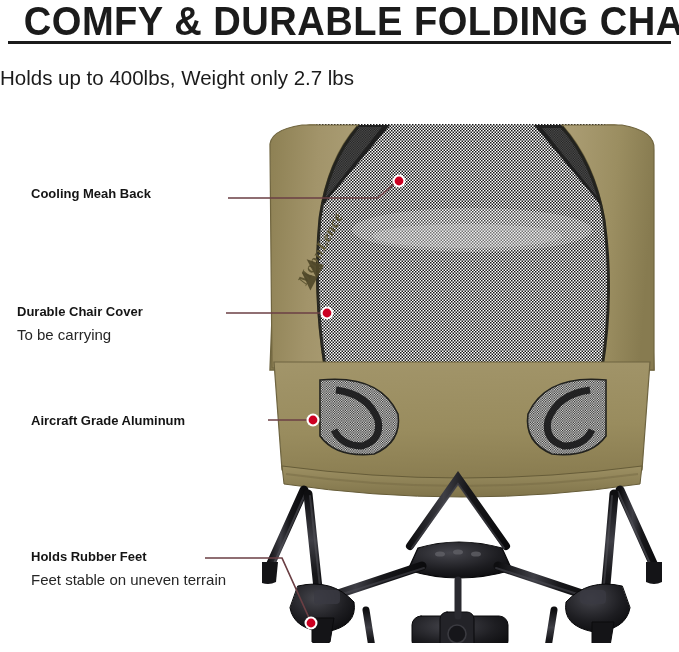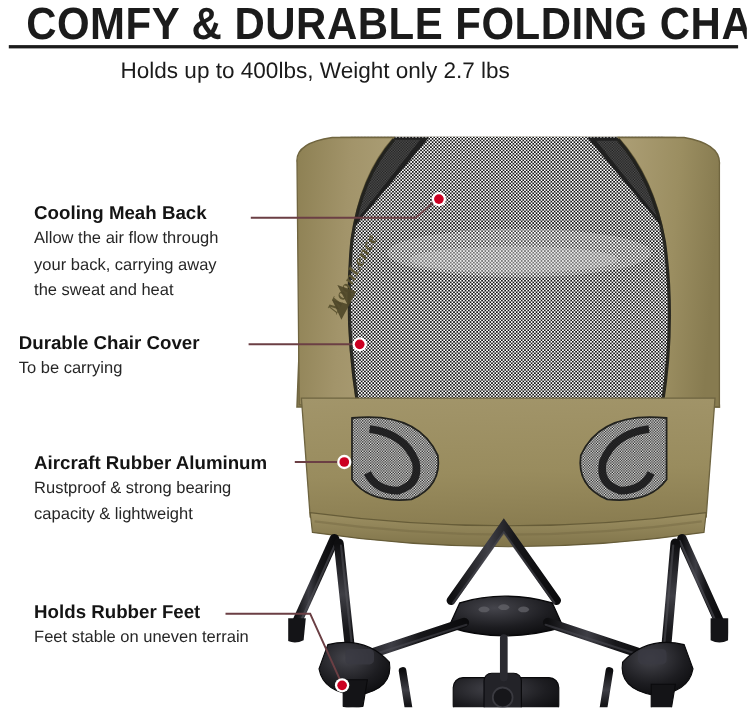--- a/index.html
+++ b/index.html
@@ -40,33 +40,32 @@
     position: absolute;
     left: 8px;
     top: 41px;
     width: 663px;
     height: 3px;
     background: #1b1b1b;
   }
   #header-subtitle {
     position: absolute;
     left: 0;
-    top: 51px;
+    top: 64px;
     width: 573px;
-    text-align: center;
     font-size: 20.5px;
     line-height: 28px;
     color: #1b1b1b;
     font-weight: 400;
   }
 
   
   .callout { position: absolute; }
   .callout-title {
-    font-size: 17px;
+    font-size: 13px;
     font-weight: 700;
     color: #141414;
     line-height: 22px;
     white-space: nowrap;
   }
   .callout-body {
     font-size: 15px;
     font-weight: 400;
     color: #262626;
     line-height: 23.5px;
@@ -305,34 +304,29 @@
       <circle cx="313" cy="420" r="4.4" fill="#cc0022"></circle>
     </g>
     <g>
       <circle cx="311" cy="623" r="6.5" fill="#ffffff"></circle>
       <circle cx="311" cy="623" r="4.4" fill="#cc0022"></circle>
     </g>
   </svg>
 
   <div class="callout" id="callout-1">
     <div class="callout-title">Cooling Meah Back</div>
-    <div class="callout-body">Allow the air flow through
-your back, carrying away
-the sweat and heat</div>
   </div>
 
   <div class="callout" id="callout-2">
     <div class="callout-title">Durable Chair Cover</div>
     <div class="callout-body">To be carrying</div>
   </div>
 
   <div class="callout" id="callout-3">
-    <div class="callout-title">Aircraft Rubber Aluminum</div>
-    <div class="callout-body">Rustproof &amp; strong bearing
-capacity &amp; lightweight</div>
+    <div class="callout-title">Aircraft Grade Aluminum</div>
   </div>
 
   <div class="callout" id="callout-4">
     <div class="callout-title">Holds Rubber Feet</div>
     <div class="callout-body">Feet stable on uneven terrain</div>
   </div>
 
 </div>
 
 </body></html>

